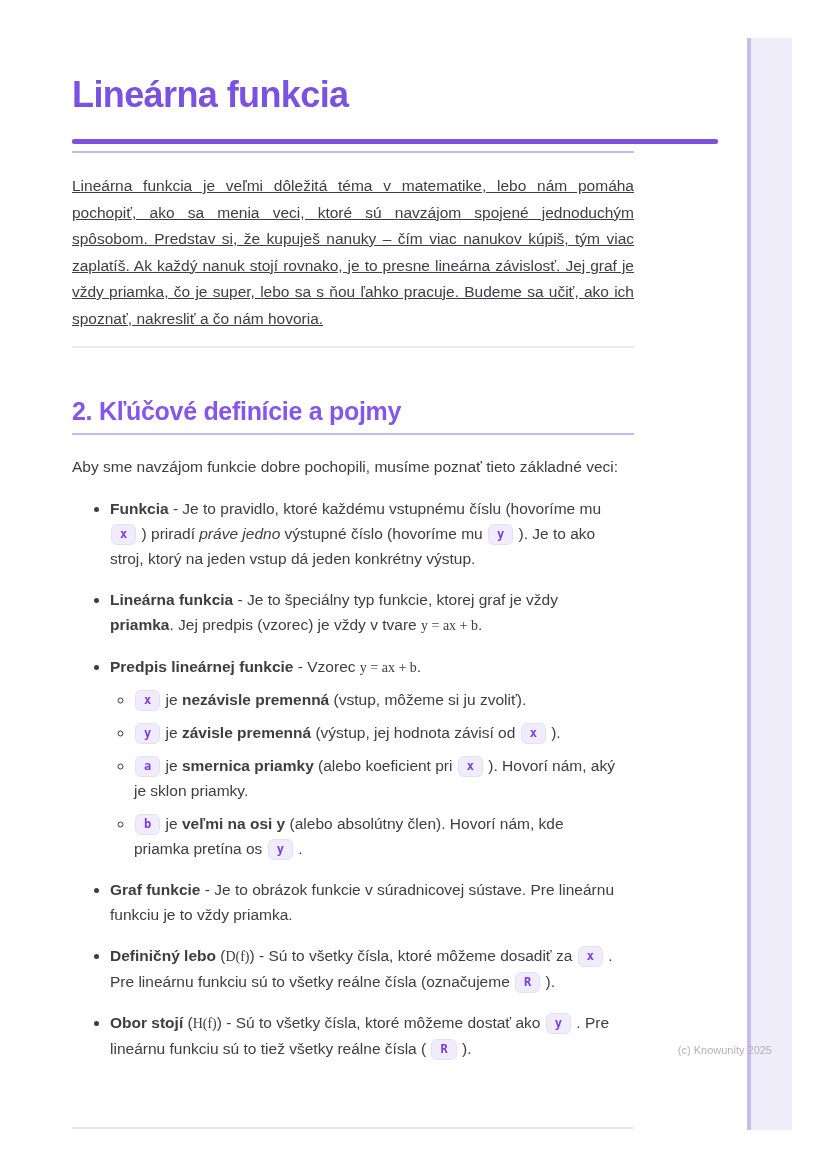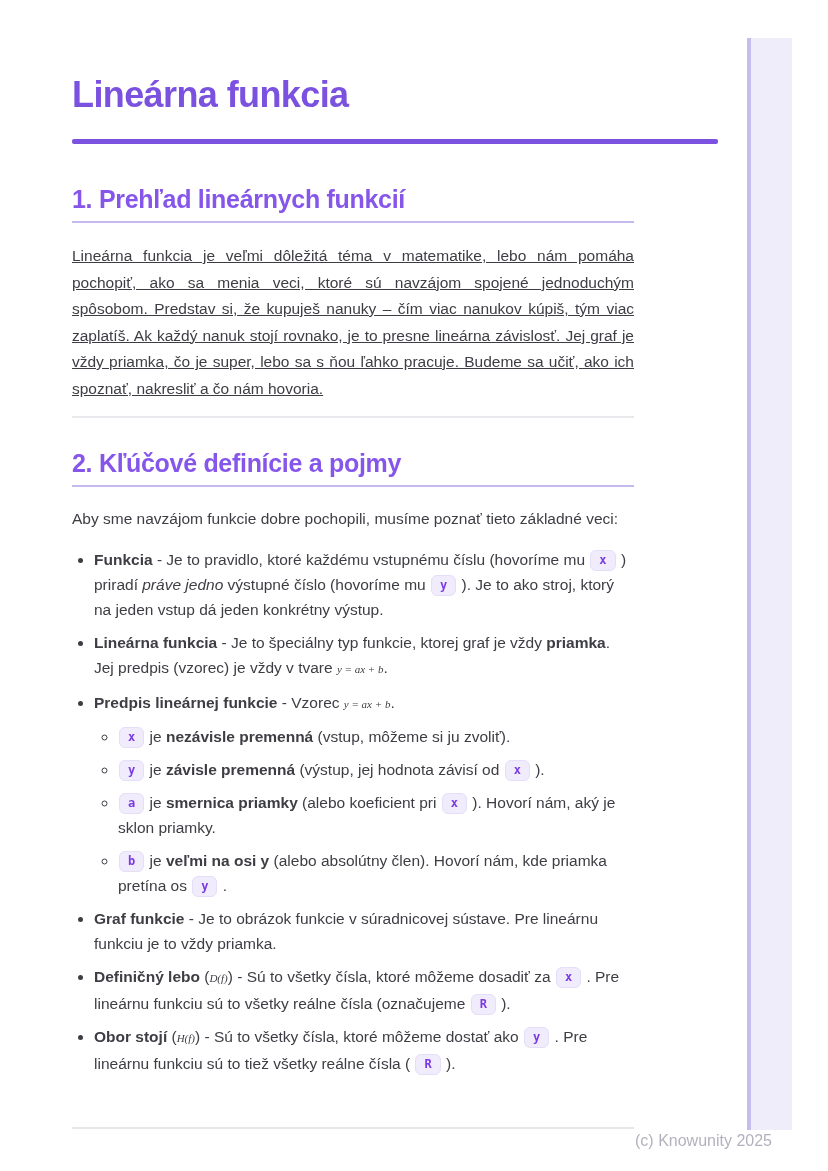--- a/index.html
+++ b/index.html
@@ -30,21 +30,21 @@
     margin-top: 25px;
     width: 646px; height: 5px;
     background: #7B52DF; border-radius: 2px;
   }
   h2.section {
     margin: 40px 0 0 0;
     font-size: 25px; line-height: 30px;
     font-weight: 700; letter-spacing: -0.3px;
     color: #8656EA;
   }
-  h2.section.second { margin-top: 30px; }
+  h2.section.second { margin-top: 48px; }
   .rule-thin { margin-top: 7px; width: 562px; height: 2px; background: #C6B9ED; }
   p.lead {
     margin: 20px 0 0 0;
     width: 562px;
     font-size: 15.5px; line-height: 26.5px;
     text-align: justify;
     text-decoration: underline;
   }
   p.intro {
     margin: 19px 0 0 0;
@@ -52,33 +52,33 @@
     font-size: 15.5px; line-height: 26px;
   }
   .divider { margin-top: 14px; width: 562px; height: 2px; background: #E9E8ED; }
   ul.bullets {
     margin: 15px 0 0 0;
     padding: 0 0 0 22px;
     width: 562px; box-sizing: border-box;
     list-style-type: disc;
     font-size: 15.5px; line-height: 25px;
   }
-  ul.bullets > li { margin: 0; }
+  ul.bullets > li { margin: 16px; }
   ul.bullets > li + li { margin-top: 8px; }
   ul.sub {
     margin: 7px 0 0 0;
     padding: 0 0 0 24px;
     list-style-type: circle;
   }
   ul.sub > li + li { margin-top: 8px; }
   .seg-b { font-weight: 700; }
   .seg-i { font-style: italic; }
   .seg-m {
     font-family: "Liberation Serif", "DejaVu Serif", serif;
-    font-style: italic; font-size: 11px;
+    font-size: 14px;
   }
   .seg-c {
     display: inline-block;
     background: #F0ECFB;
     border: 1px solid #E5DEF8;
     color: #7B3BE4;
     font-family: "DejaVu Sans Mono", "Liberation Mono", monospace;
     font-size: 12px; font-weight: 700;
     line-height: 13px;
     padding: 3px 8px;
@@ -87,37 +87,36 @@
     vertical-align: 1px;
   }
   .bottom-divider {
     position: absolute;
     left: 72px; top: 1127px;
     width: 562px; height: 2px;
     background: #E7E6EB;
   }
   .copyright {
     position: absolute;
-    top: 1132px; right: 56px;
-    font-size: 16px;
+    top: 1044px; right: 56px;
+    font-size: 11px;
     color: #B4B1BD;
     z-index: 2;
   }
 </style>
 </head>
 <body>
 
 <div class="page">
   <div class="side-strip"></div>
 
   <div class="doc">
     <h1 class="title">Lineárna funkcia</h1>
     <div class="rule-thick"></div>
 
-    <h2 class="section">1. Prehľad lineárnych funkcií</h2>
     <div class="rule-thin"></div>
     <p class="lead">Lineárna funkcia je veľmi dôležitá téma v matematike, lebo nám pomáha pochopiť, ako sa menia veci, ktoré sú navzájom spojené jednoduchým spôsobom. Predstav si, že kupuješ nanuky – čím viac nanukov kúpiš, tým viac zaplatíš. Ak každý nanuk stojí rovnako, je to presne lineárna závislosť. Jej graf je vždy priamka, čo je super, lebo sa s ňou ľahko pracuje. Budeme sa učiť, ako ich spoznať, nakresliť a čo nám hovoria.</p>
 
     <div class="divider"></div>
 
     <h2 class="section second">2. Kľúčové definície a pojmy</h2>
     <div class="rule-thin"></div>
     <p class="intro">Aby sme navzájom funkcie dobre pochopili, musíme poznať tieto základné veci:</p>
 
     <ul class="bullets">

